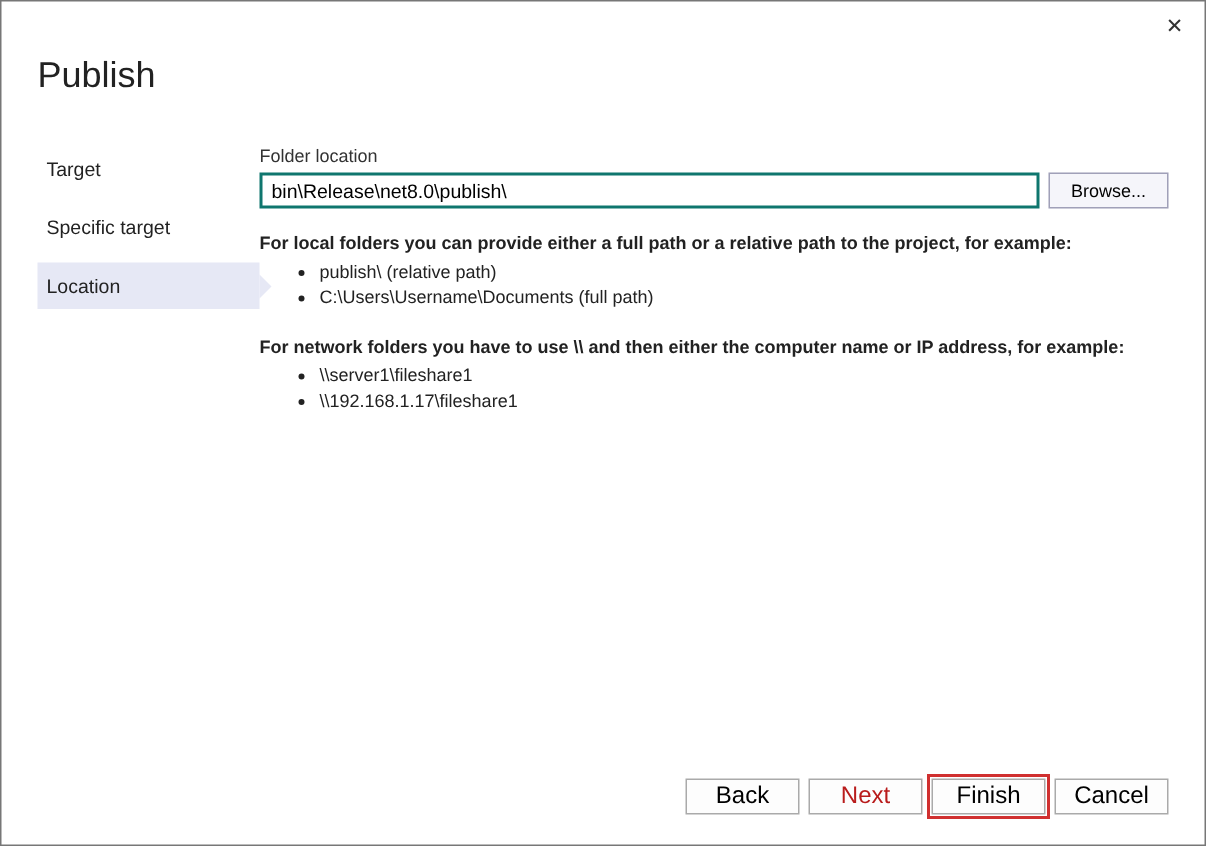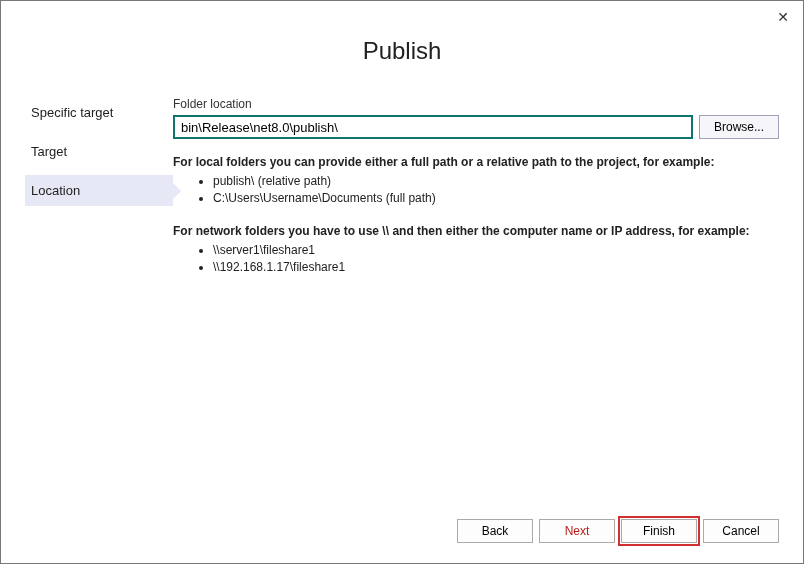--- a/index.html
+++ b/index.html
@@ -24,21 +24,20 @@
       line-height: 20px;
     }
     .header {
       padding: 36px 24px 0 24px;
     }
     .header h1 {
       font-size: 24px;
       font-weight: 400;
       color: #222;
       margin-bottom: 10px;
-      text-align: center;
     }
     .header .subtitle {
       font-size: 13px;
       color: #444;
     }
     .body {
       display: flex;
       padding: 22px 24px 0 24px;
     }
     .sidebar {
@@ -114,21 +113,21 @@
       bottom: 20px;
       right: 24px;
       display: flex;
       gap: 6px;
     }
     .footer button {
       width: 76px;
       height: 24px;
       border: 1px solid #aaa;
       background: #fdfdfd;
-      font-size: 12px;
+      font-size: 16px;
       font-family: inherit;
       cursor: pointer;
     }
     .footer button:disabled {
       color: #b91c1c;
       cursor: default;
     }
     .footer button.highlight {
       outline: 2px solid #d03030;
       outline-offset: 1px;
@@ -139,24 +138,24 @@
 
 <div class="close-btn">✕</div>
 
 <div class="header">
   <h1>Publish</h1>
 </div>
 
 <div class="body">
   <div class="sidebar">
     <div class="sidebar-item">
-      <span>Specific target</span>
+      <span>Target</span>
     </div>
     <div class="sidebar-item">
-      <span>Target</span>
+      <span>Specific target</span>
     </div>
     <div class="sidebar-item active">
       <span>Location</span>
     </div>
   </div>
 
   <div class="main">
     <div class="field-label">Folder location</div>
     <div class="field-row">
       <input type="text" class="text-input" value="bin\Release\net8.0\publish\" style="">

